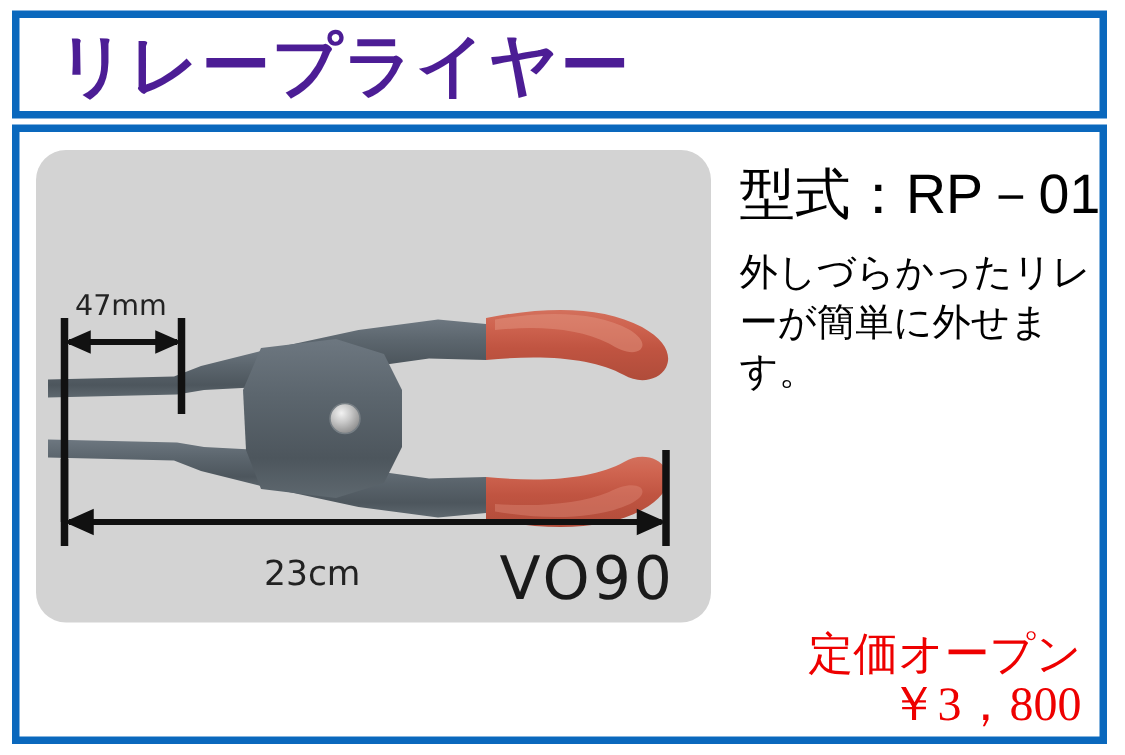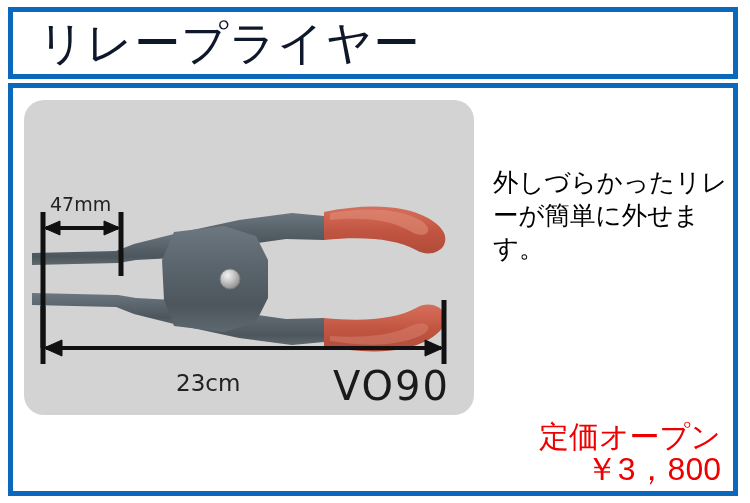--- a/index.html
+++ b/index.html
@@ -34,24 +34,24 @@
     box-sizing: border-box;
     background: #ffffff;
   }
   .product-title {
     position: absolute;
     left: 25px;
     top: 50%;
     transform: translateY(-50%);
     font-size: 46px;
     line-height: 1;
-    color: #0f172a;
+    color: #4c1d95;
     letter-spacing: 1px;
     white-space: nowrap;
-    font-weight: 400;
+    font-weight: 700;
   }
 
   
   .body-box {
     position: absolute;
     left: 8px;
     top: 83px;
     width: 730px;
     height: 413px;
     border: 5px solid #0a68bd;
@@ -129,20 +129,21 @@
     letter-spacing: 0px;
   }
 
   .price-block {
     position: absolute;
     right: 12px;
     bottom: 4px;
     text-align: right;
     color: #ee0000;
     line-height: 1.06;
+    font-family: Liberation Serif, serif;
   }
   .price-open {
     font-size: 30px;
     letter-spacing: 0px;
     white-space: nowrap;
   }
   .price-value {
     font-size: 32px;
     letter-spacing: 0px;
     white-space: nowrap;
@@ -226,20 +227,21 @@
           <path d="M 419,248 L 401,240 L 401,256 Z"></path>
         </g>
       </svg>
 
       <div class="dim-label dim-47">47mm</div>
       <div class="dim-label dim-23">23cm</div>
 
       <div class="product-code">VO90</div>
     </div>
 
+    <div class="model-line">型式：RP－01</div>
 
     <div class="description">外しづらかったリレーが簡単に外せます。</div>
 
     <div class="price-block">
       <div class="price-open">定価オープン</div>
       <div class="price-value">￥3，800</div>
     </div>
 
   </div>
 </div>

